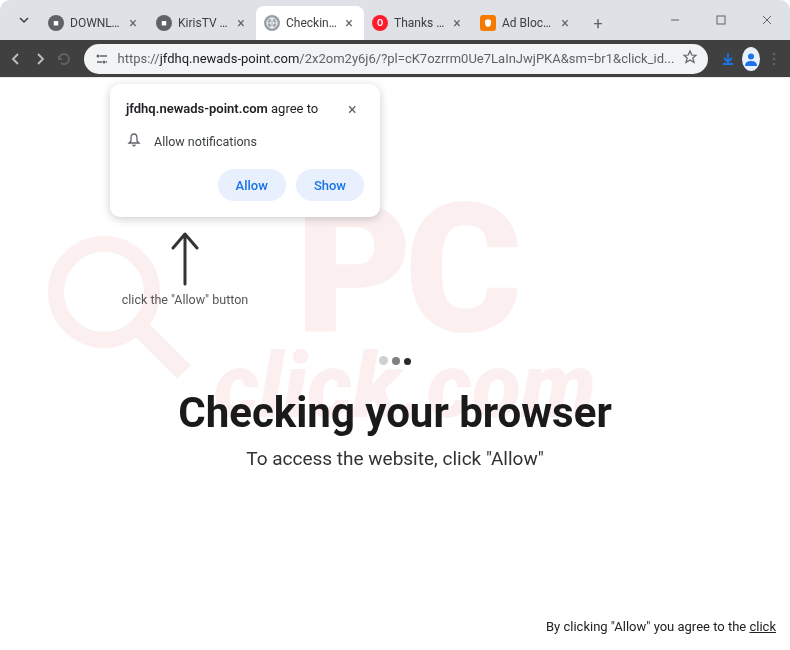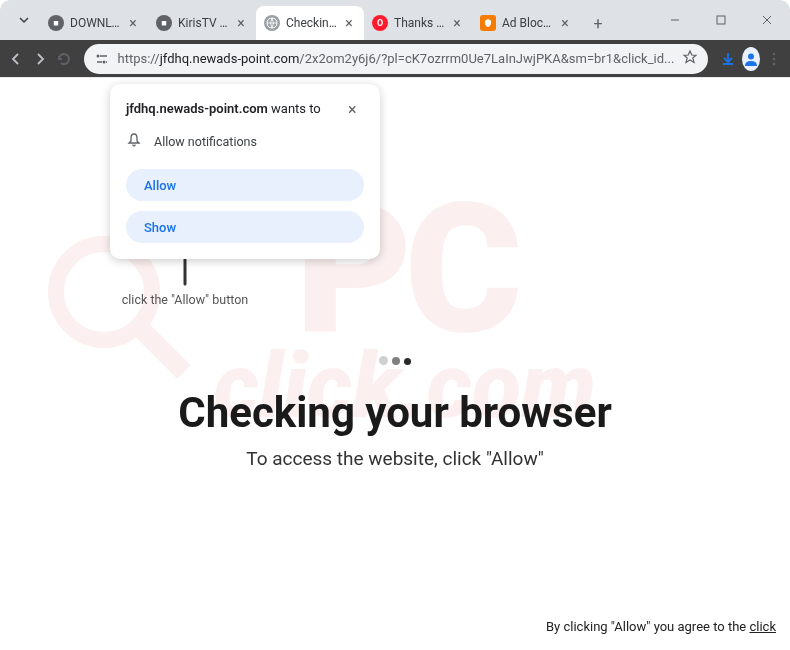--- a/index.html
+++ b/index.html
@@ -37,21 +37,21 @@
 
 .content { position: relative; height: 572px; background: #fff; }
 
 
 .perm { position: absolute; left: 110px; top: 6px; width: 270px; background: #fff; border-radius: 10px; box-shadow: 0 2px 10px rgba(0,0,0,0.2); padding: 16px; z-index: 10; }
 .perm-header { display: flex; justify-content: space-between; align-items: flex-start; }
 .perm-title { font-size: 13px; color: #202124; line-height: 1.4; }
 .perm-title b { font-weight: 600; }
 .perm-close { width: 16px; height: 16px; color: #5f6368; cursor: pointer; font-size: 16px; }
 .perm-body { display: flex; align-items: center; margin-top: 14px; gap: 12px; font-size: 12.5px; color: #3c4043; }
-.perm-actions { display: flex; justify-content: flex-end; gap: 10px; margin-top: 18px; flex-direction: column; }
+.perm-actions { display: flex; justify-content: flex-end; gap: 10px; margin-top: 18px; }
 .perm-btn { height: 32px; padding: 0 18px; border-radius: 16px; background: #e8f0fe; color: #1a73e8; font-size: 13px; font-weight: 500; border: none; display: flex; align-items: center; cursor: pointer; }
 
 
 .arrow-hint { position: absolute; left: 110px; top: 148px; text-align: center; width: 150px; }
 .arrow-svg { margin: 0 auto; display: block; }
 .hint-text { font-size: 12.5px; color: #555; margin-top: 6px; }
 
 
 .loader { position: absolute; left: 50%; top: 278px; transform: translateX(-50%); display: flex; gap: 4px; align-items: flex-end; }
 .dot { width: 9px; height: 9px; border-radius: 50%; }
@@ -205,21 +205,21 @@
     <svg class="wm-mag" viewBox="0 0 100 100">
         <circle cx="40" cy="40" r="30" fill="none" stroke="#c00" stroke-width="10"></circle>
         <line x1="62" y1="62" x2="90" y2="90" stroke="#c00" stroke-width="12"></line>
       </svg>
     <div class="wm-top">PC</div>
     <div class="wm-bot">click.com</div>
   </div>
 
   <div class="perm">
     <div class="perm-header">
-      <div class="perm-title"><b>jfdhq.newads-point.com</b><span> wants to</span></div>
+      <div class="perm-title"><b>jfdhq.newads-point.com</b><span> agree to</span></div>
       <div class="perm-close">×</div>
     </div>
     <div class="perm-body">
       <span>
         <svg width="16" height="16" viewBox="0 0 16 16">
             <path d="M8 2 Q5 2 5 6 V9 L3 11 H13 L11 9 V6 Q11 2 8 2 M6.8 12.5 Q6.8 14 8 14 Q9.2 14 9.2 12.5" fill="none" stroke="#5f6368" stroke-width="1.3"></path>
           </svg>
       </span>
       <span>Allow notifications</span>
     </div>

